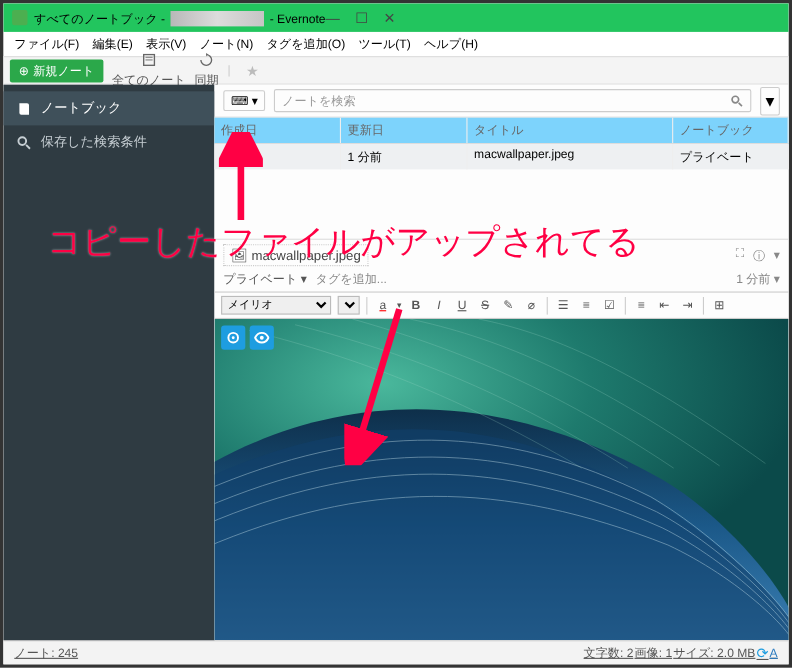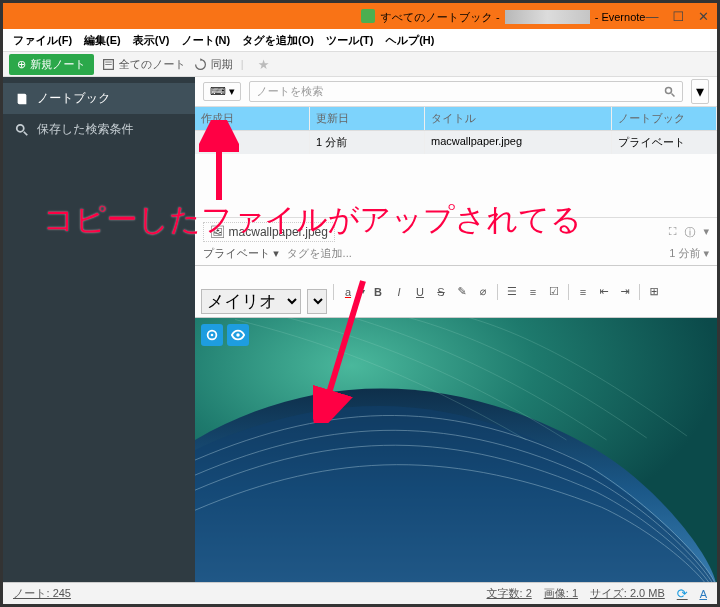--- a/index.html
+++ b/index.html
@@ -1,27 +1,27 @@
 <!DOCTYPE html>
 <html><head>
 <meta charset="utf-8">
 <style>
 * { margin: 0; padding: 0; box-sizing: border-box; font-family: "Meiryo", "Yu Gothic", sans-serif; }
 body { width: 720px; height: 607px; border: 3px solid #333; background: #fff; overflow: hidden; position: relative; }
-.titlebar { height: 26px; background: #f97316; display: flex; align-items: center; padding: 0 8px; font-size: 11px; justify-content: flex-end; }
+.titlebar { height: 26px; background: #22c55e; display: flex; align-items: center; padding: 0 8px; font-size: 11px; justify-content: flex-start; }
 .titlebar-left { display: flex; align-items: center; gap: 6px; }
 .app-icon { width: 14px; height: 14px; background: #4caf50; border-radius: 2px; }
 .title-censor { display: inline-block; width: 85px; height: 14px; background: linear-gradient(90deg, #b8b8b8, #dcdcdc, #c5c5c5); margin: 0 2px; position: relative; top: 3px; }
 .win-controls { display: flex; gap: 14px; font-size: 13px; color: #444; }
 .win-controls span { cursor: default; }
 .menubar { height: 22px; display: flex; align-items: center; gap: 4px; padding: 0 6px; font-size: 11px; }
-.menubar span { padding: 2px 4px; font-weight: bold; }
+.menubar span { padding: 2px 4px; }
 .toolbar { height: 26px; background: #f4f4f4; border-top: 1px solid #ddd; border-bottom: 1px solid #ddd; display: flex; align-items: center; padding: 0 6px; gap: 8px; font-size: 11px; }
 .btn-new { background: #2ba84a; color: #fff; padding: 3px 8px; border-radius: 2px; display: flex; align-items: center; gap: 4px; }
-.toolbar-item { display: flex; align-items: center; gap: 4px; color: #555; }
+.toolbar-item { display: flex; align-items: center; gap: 4px; color: #555; flex-direction: column; }
 .toolbar-item svg { width: 13px; height: 13px; }
 .global-search { flex: 1; color: #aaa; padding-left: 6px; display: flex; align-items: center; gap: 4px; }
 .global-search span:first-child { color: #bbb; font-size: 13px; }
 .main { display: flex; height: calc(100% - 74px - 22px); }
 .sidebar { width: 192px; background: #2f3b42; color: #c6ced3; font-size: 12px; padding-top: 6px; }
 .sidebar-item { padding: 7px 12px; display: flex; align-items: center; gap: 8px; }
 .sidebar-item.active { background: #3f505a; color: #fff; }
 .sidebar-item svg { width: 14px; height: 14px; fill: currentColor; }
 .content { flex: 1; display: flex; flex-direction: column; background: #fdfdfd; }
 .notelist-toolbar { height: 30px; border-bottom: 1px solid #ddd; display: flex; align-items: center; padding: 0 8px; gap: 8px; }
@@ -36,34 +36,34 @@
 .col-updated { width: 115px; }
 .col-title { flex: 1; }
 .col-notebook { width: 105px; }
 .note-blank { flex: 0 0 64px; border-bottom: 1px solid #ddd; }
 .editor-header { padding: 4px 8px; display: flex; flex-direction: column; gap: 4px; font-size: 11px; }
 .editor-title-row { display: flex; align-items: center; justify-content: space-between; }
 .attached-file { font-size: 12px; color: #444; border: 1px dotted #ccc; padding: 2px 6px; display: inline-block; }
 .editor-tags { display: flex; align-items: center; gap: 8px; font-size: 11px; color: #888; }
 .nb-badge { color: #555; display: flex; align-items: center; gap: 3px; }
 .format-toolbar { border: 1px solid #ccc; border-left: none; border-right: none; padding: 3px 6px; display: flex; align-items: center; gap: 6px; font-size: 11px; color: #555; }
-.format-toolbar select, .format-toolbar input { font-size: 17px; margin-top: 20px; }
+.format-toolbar select, .format-toolbar input { font-size: 10px; }
 .font-select { width: 100px; border: 1px solid #bbb; padding: 1px; }
 .size-select { width: 20px; border: 1px solid #bbb; padding: 1px; }
 .fmt-group { display: flex; gap: 5px; align-items: center; }
 .fmt-btn { width: 16px; text-align: center; color: #555; }
 .sep { width: 1px; height: 16px; background: #ccc; }
 .note-body { flex: 1; position: relative; overflow: hidden; }
 .wave-image { width: 100%; height: 100%; position: relative; }
 .wave-image svg { width: 100%; height: 100%; display: block; }
 .image-badges { position: absolute; top: 6px; left: 6px; display: flex; gap: 4px; }
 .image-badge { width: 22px; height: 22px; background: #1e9de0; border-radius: 3px; display: flex; align-items: center; justify-content: center; }
 .image-badge svg { width: 14px; height: 14px; fill: #fff; }
 .statusbar { height: 22px; background: #f3f3f3; border-top: 1px solid #ccc; display: flex; align-items: center; justify-content: space-between; padding: 0 10px; font-size: 11px; color: #555; text-decoration: underline; }
-.status-right { display: flex; gap: 12px; align-items: center; margin-left: 32px; }
+.status-right { display: flex; gap: 1px; align-items: center; margin-left: 32px; }
 .sync-icon { color: #1e9de0; font-size: 13px; }
 .annotation { position: absolute; left: 40px; top: 196px; font-size: 31px; font-weight: normal; color: #ff0044; white-space: nowrap; z-index: 100; font-family: "Yu Gothic", sans-serif; text-shadow: 0 0 2px rgba(255,255,255,0.6); }
 .arrow1 { position: absolute; left: 196px; top: 117px; z-index: 99; }
 .arrow2 { position: absolute; left: 310px; top: 270px; z-index: 99; }
 </style>
 </head>
 <body>
 
 <div class="titlebar">
   <div class="titlebar-left">

